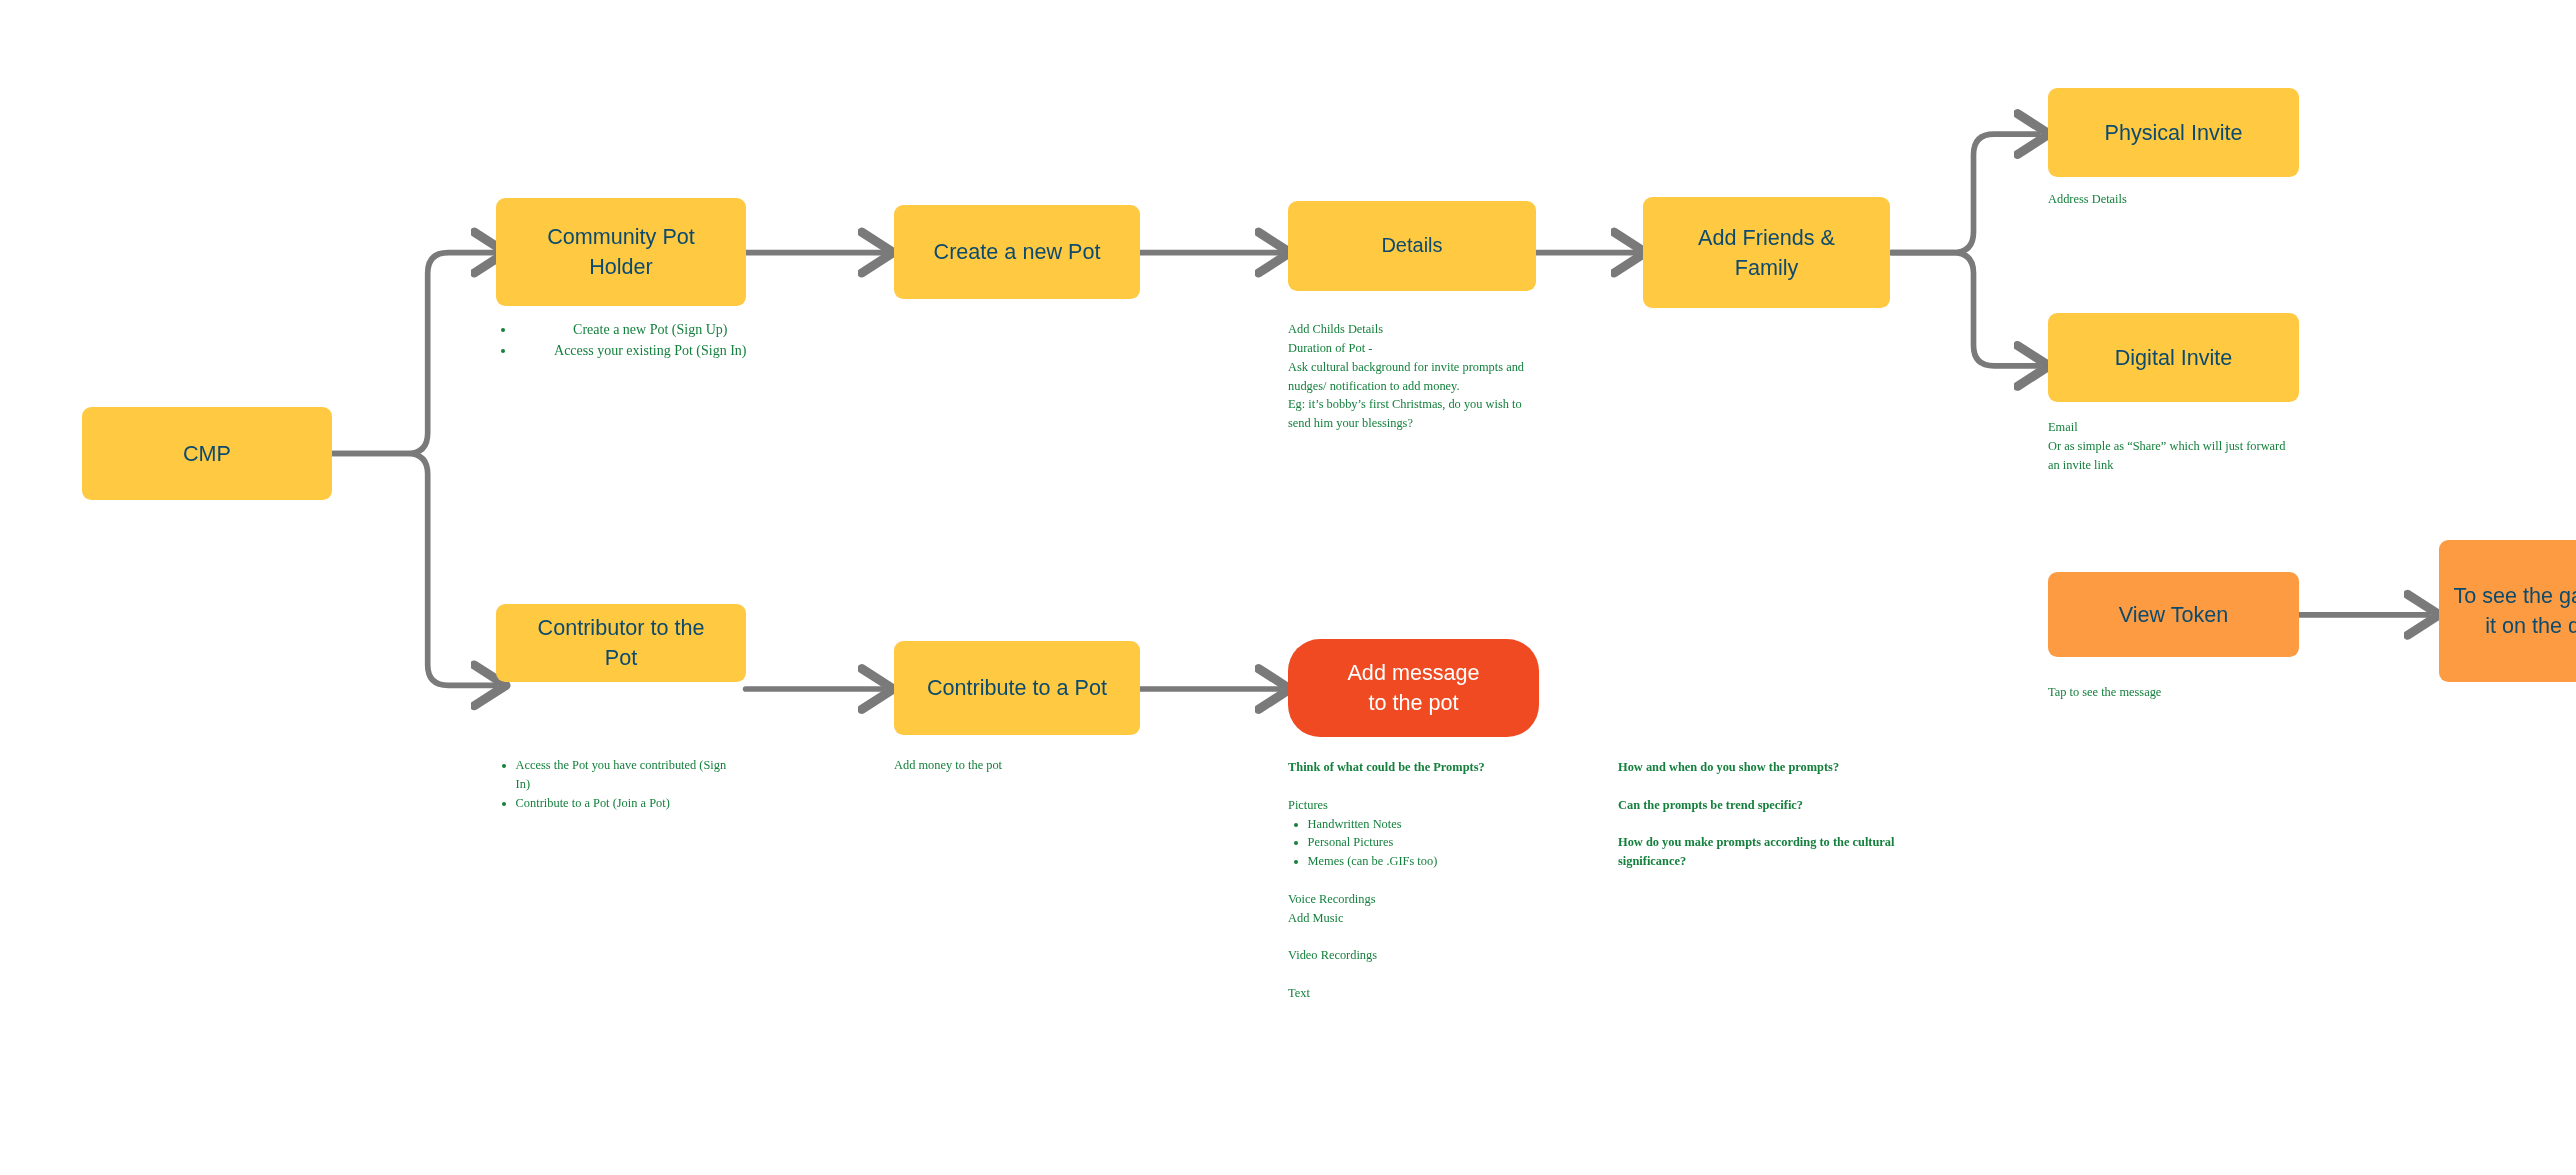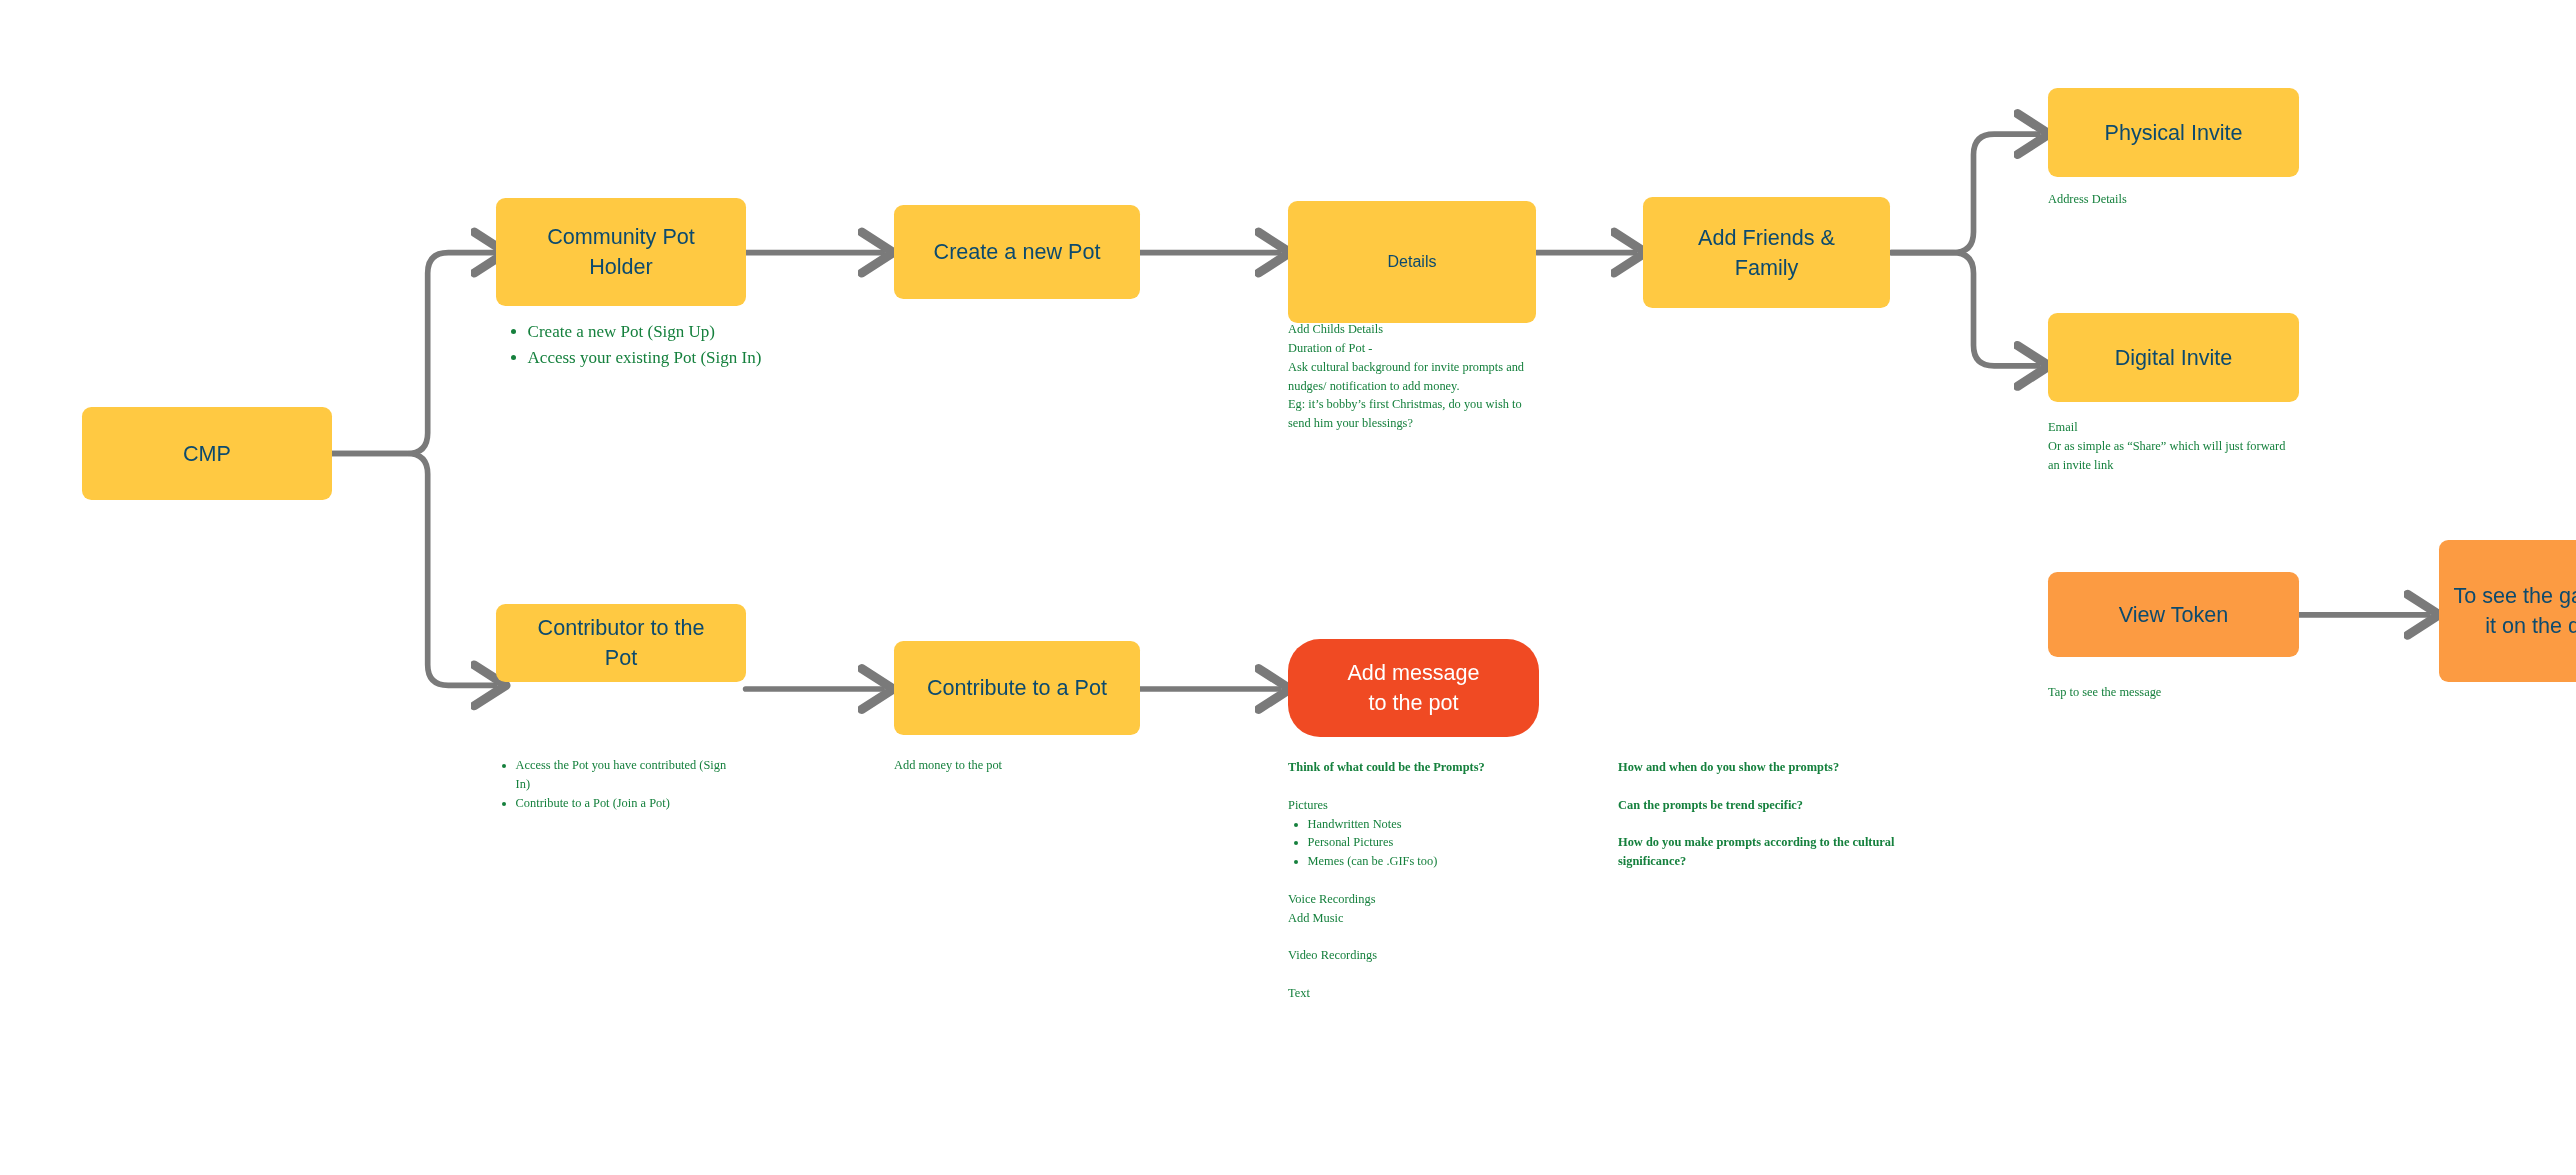--- a/index.html
+++ b/index.html
@@ -102,21 +102,21 @@
 
   <div class="node yellow" style="left:496px; top:198px; width:250px; height:108px; font-size:21.6px;">
     <span class="node-label">Community Pot
 Holder</span>
   </div>
 
   <div class="node yellow" style="left:894px; top:205px; width:246px; height:94px; font-size:21.6px;">
     <span class="node-label">Create a new Pot</span>
   </div>
 
-  <div class="node yellow" style="left:1288px; top:201px; width:248px; height:122px; font-size:16px;">
+  <div class="node yellow" style="left:1288px; top:201px; width:248px; height:90px; font-size:20px;">
     <span class="node-label">Details</span>
   </div>
 
   <div class="node yellow" style="left:1643px; top:197px; width:247px; height:111px; font-size:21.6px;">
     <span class="node-label">Add Friends &amp;
 Family</span>
   </div>
 
   <div class="node yellow" style="left:2048px; top:88px; width:251px; height:89px; font-size:21.6px;">
     <span class="node-label">Physical Invite</span>
@@ -142,21 +142,21 @@
 
   <div class="node orange" style="left:2048px; top:572px; width:251px; height:85px; font-size:21.6px;">
     <span class="node-label">View Token</span>
   </div>
 
   <div class="node orange" style="left:2439px; top:540px; width:251px; height:142px; font-size:21.6px;">
     <span class="node-label">To see the garden view it on the desktop</span>
   </div>
 
 
-  <div class="caption" style="left:508px; top:319px; width:289px; font-size:17px;">
+  <div class="caption" style="left:496px; top:319px; width:289px; font-size:14px;text-align:center;">
     <ul>
       <li>Create a new Pot (Sign Up)</li>
       <li>Access your existing Pot (Sign In)</li>
     </ul>
   </div>
 
   <div class="caption" style="left:1288px; top:320px; width:247px; font-size:12.4px;">
     <p>Add Childs Details</p>
     <p>Duration of Pot -</p>
     <p>Ask cultural background for invite prompts and nudges/ notification to add money.</p>

